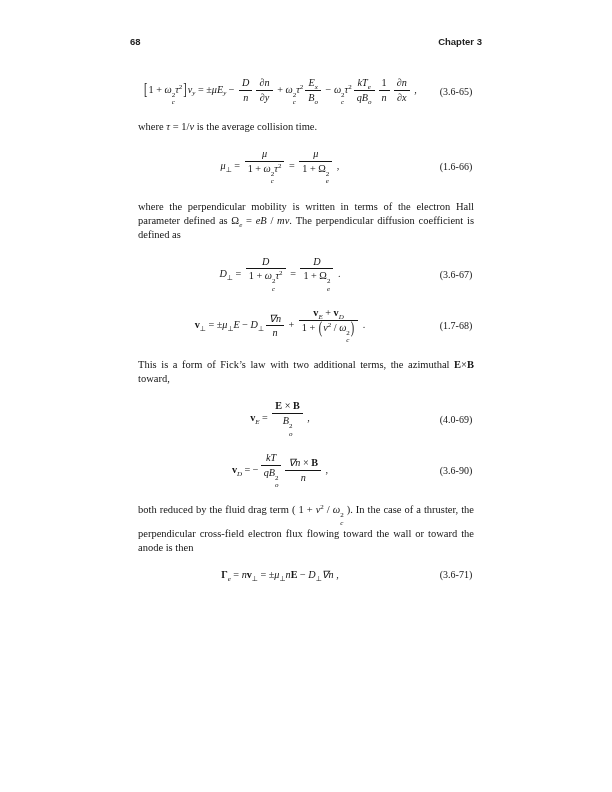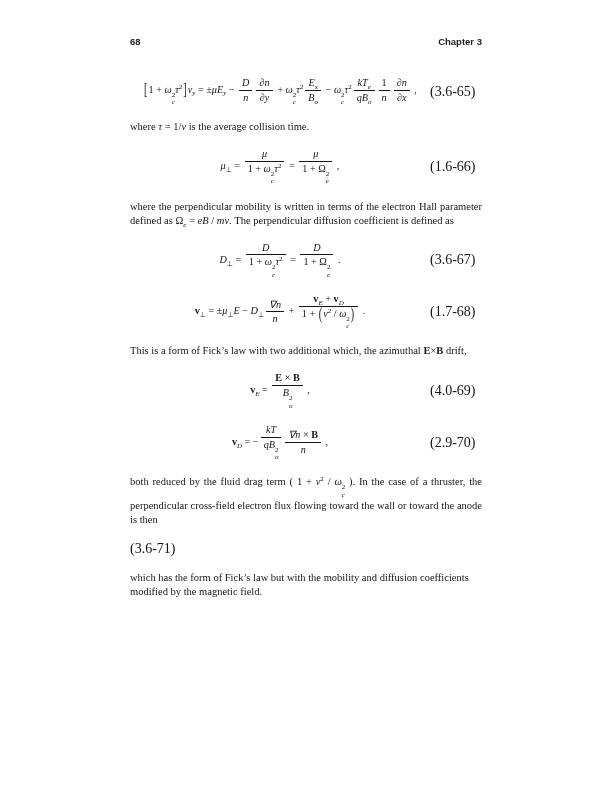--- a/index.html
+++ b/index.html
@@ -9,25 +9,25 @@
     padding:36px 130px 0 130px;
     font-family:"Liberation Serif", serif;
     font-size:10.5px; color:#141414;
   }
   .header {
     display:flex; justify-content:space-between; align-items:baseline;
     font-family:"Liberation Sans", sans-serif;
     font-size:9.5px; font-weight:bold; color:#222;
   }
   #content { padding-top:16px; }
-  .para { text-align:justify; line-height:14px; margin:11px 0; }
+  .para { text-align:justify; line-height:14px; margin:11px 8px; }
   .para:last-child { text-align:left; }
   .eqrow { display:flex; align-items:center; margin:14px 0; }
   .eqbody { flex:1 1 auto; text-align:center; white-space:nowrap; font-size:10.2px; }
-  .eqtag { flex:0 0 52px; text-align:left; font-size:14px; }
+  .eqtag { flex:0 0 52px; text-align:center; font-size:10px; }
   .it { font-style:italic; }
   .bf { font-weight:bold; }
   sup, sub { font-size:7px; line-height:0; }
   sup { vertical-align:4px; }
   sub { vertical-align:-2.5px; }
   .delim { display:inline-block; transform:scaleY(1.55); vertical-align:-0.5px; padding:0 1px; }
   .frac {
     display:inline-flex; flex-direction:column; vertical-align:middle;
     text-align:center; margin:0 2px; line-height:1.15;
   }
@@ -119,21 +119,21 @@
             <span class="fden"><span class="it">n</span></span>
           </span><span> + </span><span class="frac">
             <span class="fnum"><span class="bf">v</span><sub class="it">E</sub><span> + </span><span class="bf">v</span><sub class="it">D</sub></span>
             <span class="fden"><span>1 + </span><span class="delim">(</span><span class="it">ν</span><sup>2</sup><span> / </span><span class="ssw"><span class="it">ω</span><span class="sstack">
                   <span>2</span>
                   <span class="it">c</span>
                 </span></span><span class="delim">)</span></span>
           </span><span> .</span></span>
         <span class="eqtag">(1.7-68)</span>
       </div>
-      <p class="para"><span>This is a form of Fick’s law with two additional which, the azimuthal </span><span class="bf">E</span><span>×</span><span class="bf">B</span><span> drift,</span></p>
+      <p class="para"><span>This is a form of Fick’s law with two additional terms, the azimuthal </span><span class="bf">E</span><span>×</span><span class="bf">B</span><span> toward,</span></p>
       <div class="eqrow">
         <span class="eqbody"><span class="bf">v</span><sub class="it">E</sub><span> = </span><span class="frac">
             <span class="fnum"><span class="bf">E</span><span> × </span><span class="bf">B</span></span>
             <span class="fden"><span class="ssw"><span class="it">B</span><span class="sstack">
                   <span>2</span>
                   <span class="it">o</span>
                 </span></span></span>
           </span><span> ,</span></span>
         <span class="eqtag">(4.0-69)</span>
       </div>
@@ -141,24 +141,24 @@
         <span class="eqbody"><span class="bf">v</span><sub class="it">D</sub><span> = −</span><span class="frac">
             <span class="fnum"><span class="it">kT</span></span>
             <span class="fden"><span class="it">q</span><span class="ssw"><span class="it">B</span><span class="sstack">
                   <span>2</span>
                   <span class="it">o</span>
                 </span></span></span>
           </span><span class="frac">
             <span class="fnum"><span class="it">∇n</span><span> × </span><span class="bf">B</span></span>
             <span class="fden"><span class="it">n</span></span>
           </span><span> ,</span></span>
-        <span class="eqtag">(2.9-70)</span>
+        <span class="eqtag">(3.6-90)</span>
       </div>
       <p class="para"><span>both reduced by the fluid drag term ( 1 + </span><span class="it">ν</span><sup>2</sup><span> / </span><span class="ssw"><span class="it">ω</span><span class="sstack">
             <span>2</span>
             <span class="it">c</span>
           </span></span><span> ). In the case of a thruster, the perpendicular cross-field electron flux flowing toward the wall or toward the anode is then</span></p>
       <div class="eqrow">
+        <span class="eqbody"><span class="bf">Γ</span><sub class="it">e</sub><span> = </span><span class="it">n</span><span class="bf">v</span><sub>⊥</sub><span> = ±</span><span class="it">μ</span><sub>⊥</sub><span class="it">n</span><span class="bf">E</span><span> − </span><span class="it">D</span><sub>⊥</sub><span class="it">∇n</span><span> ,</span></span>
         <span class="eqtag">(3.6-71)</span>
       </div>
-      <p class="para"><span>which has the form of Fick’s law but with the mobility and diffusion coefficients modified by the magnetic field.</span></p>
     </div>
 </div>
 
 </body></html>

